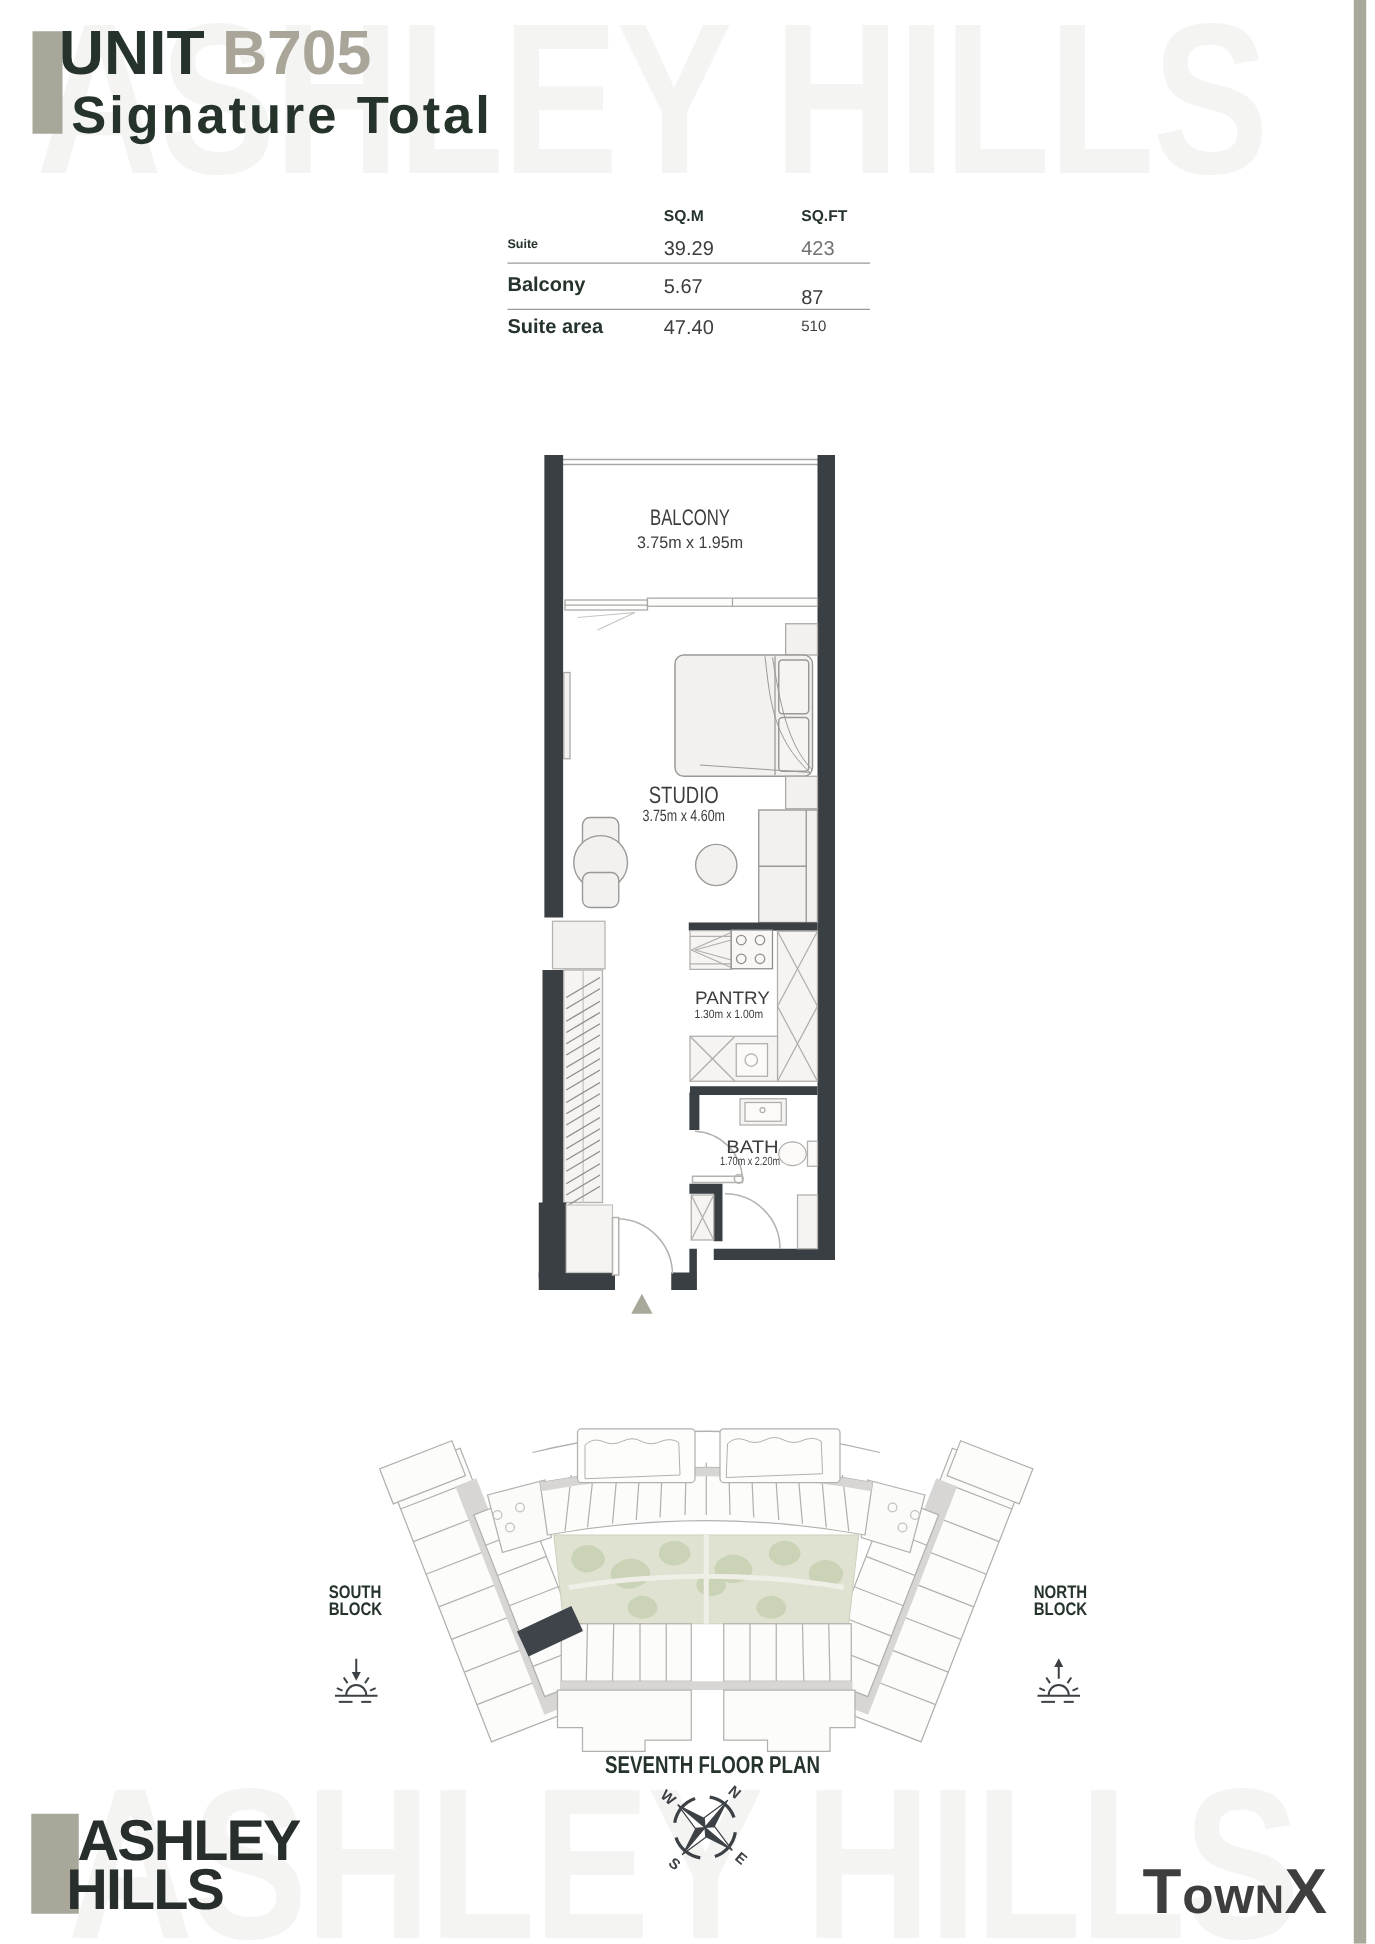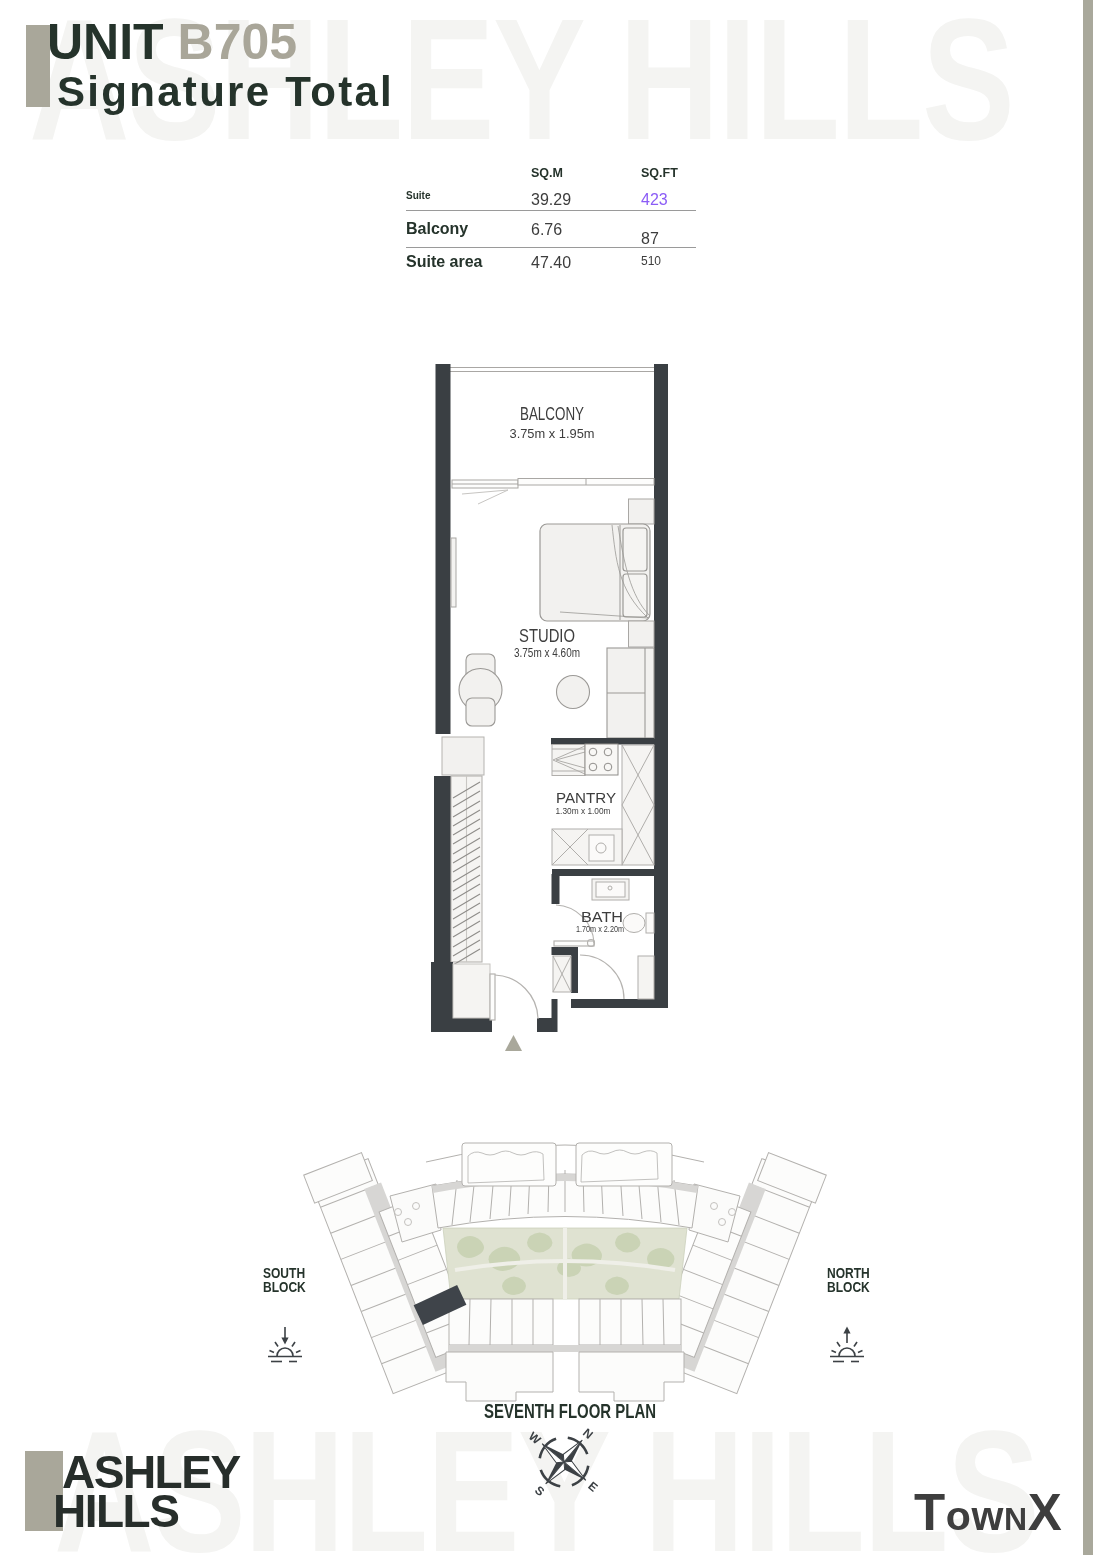--- a/index.html
+++ b/index.html
@@ -22,26 +22,26 @@
 
 <div class="abs" style="left:57px;top:68px;font-weight:bold;font-size:42px;color:#25332b;letter-spacing:2.3px;white-space:nowrap;">Signature Total</div>
 
 <div class="abs" style="left:0;top:0;width:1068px;height:300px;color:#25332b;">
 
   <span class="abs" style="left:531px;top:166px;font-weight:bold;font-size:12.5px;">SQ.M</span>
   <span class="abs" style="left:641px;top:166px;font-weight:bold;font-size:12.5px;">SQ.FT</span>
 
   <span class="abs" style="left:406px;top:190px;font-weight:bold;font-size:10px;">Suite</span>
   <span class="abs" style="left:531px;top:191px;font-size:16px;color:#3d3d3d;">39.29</span>
-  <span class="abs" style="left:641px;top:191px;font-size:16px;color:#8b5cf6;">423</span>
+  <span class="abs" style="left:641px;top:191px;font-size:16px;color:#737373;">423</span>
 
   <div class="abs" style="left:406px;top:210px;width:290px;height:1px;background:#9a9a9a;"></div>
 
   <span class="abs" style="left:406px;top:220px;font-weight:bold;font-size:16px;">Balcony</span>
-  <span class="abs" style="left:531px;top:221px;font-size:16px;color:#3d3d3d;">6.76</span>
+  <span class="abs" style="left:531px;top:221px;font-size:16px;color:#3d3d3d;">5.67</span>
   <span class="abs" style="left:641px;top:230px;font-size:16px;color:#3d3d3d;">87</span>
 
   <div class="abs" style="left:406px;top:247px;width:290px;height:1px;background:#9a9a9a;"></div>
 
   <span class="abs" style="left:406px;top:253px;font-weight:bold;font-size:16px;">Suite area</span>
   <span class="abs" style="left:531px;top:254px;font-size:16px;color:#3d3d3d;">47.40</span>
   <span class="abs" style="left:641px;top:254px;font-size:12px;color:#3d3d3d;">510</span>
 </div>
 
 <svg class="abs" style="left:0;top:0;" width="1100" height="1555" viewBox="0 0 1100 1555">

